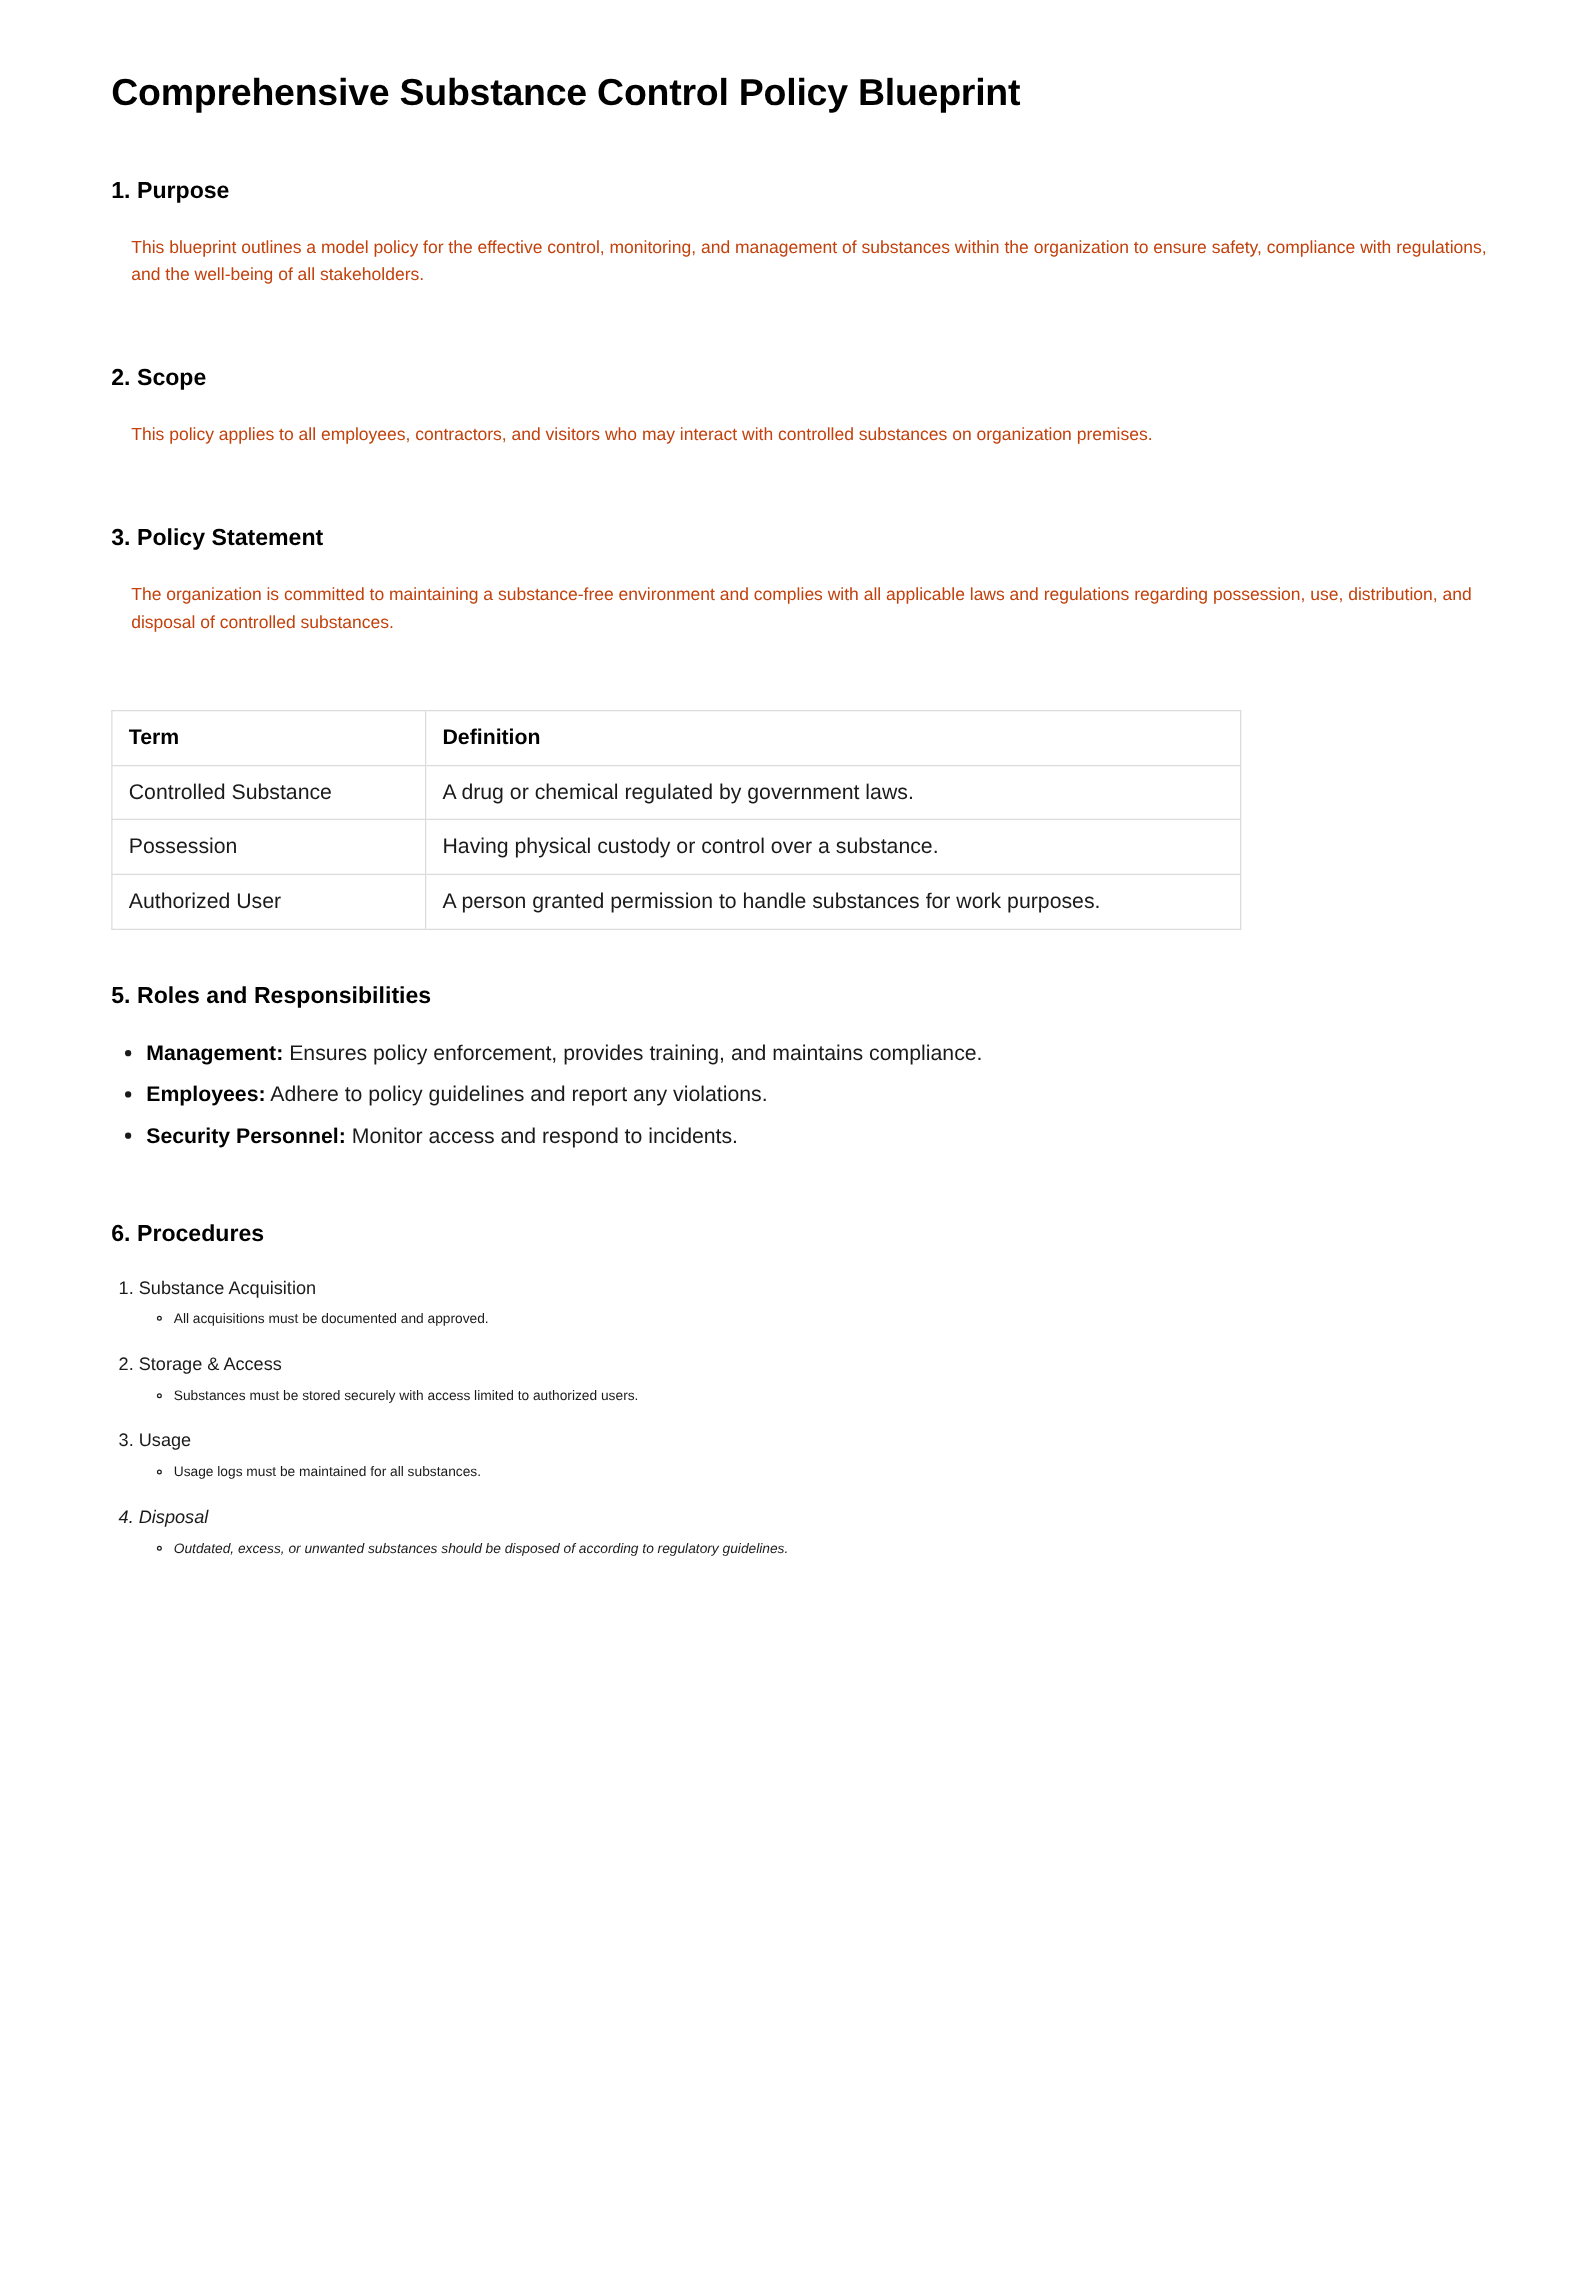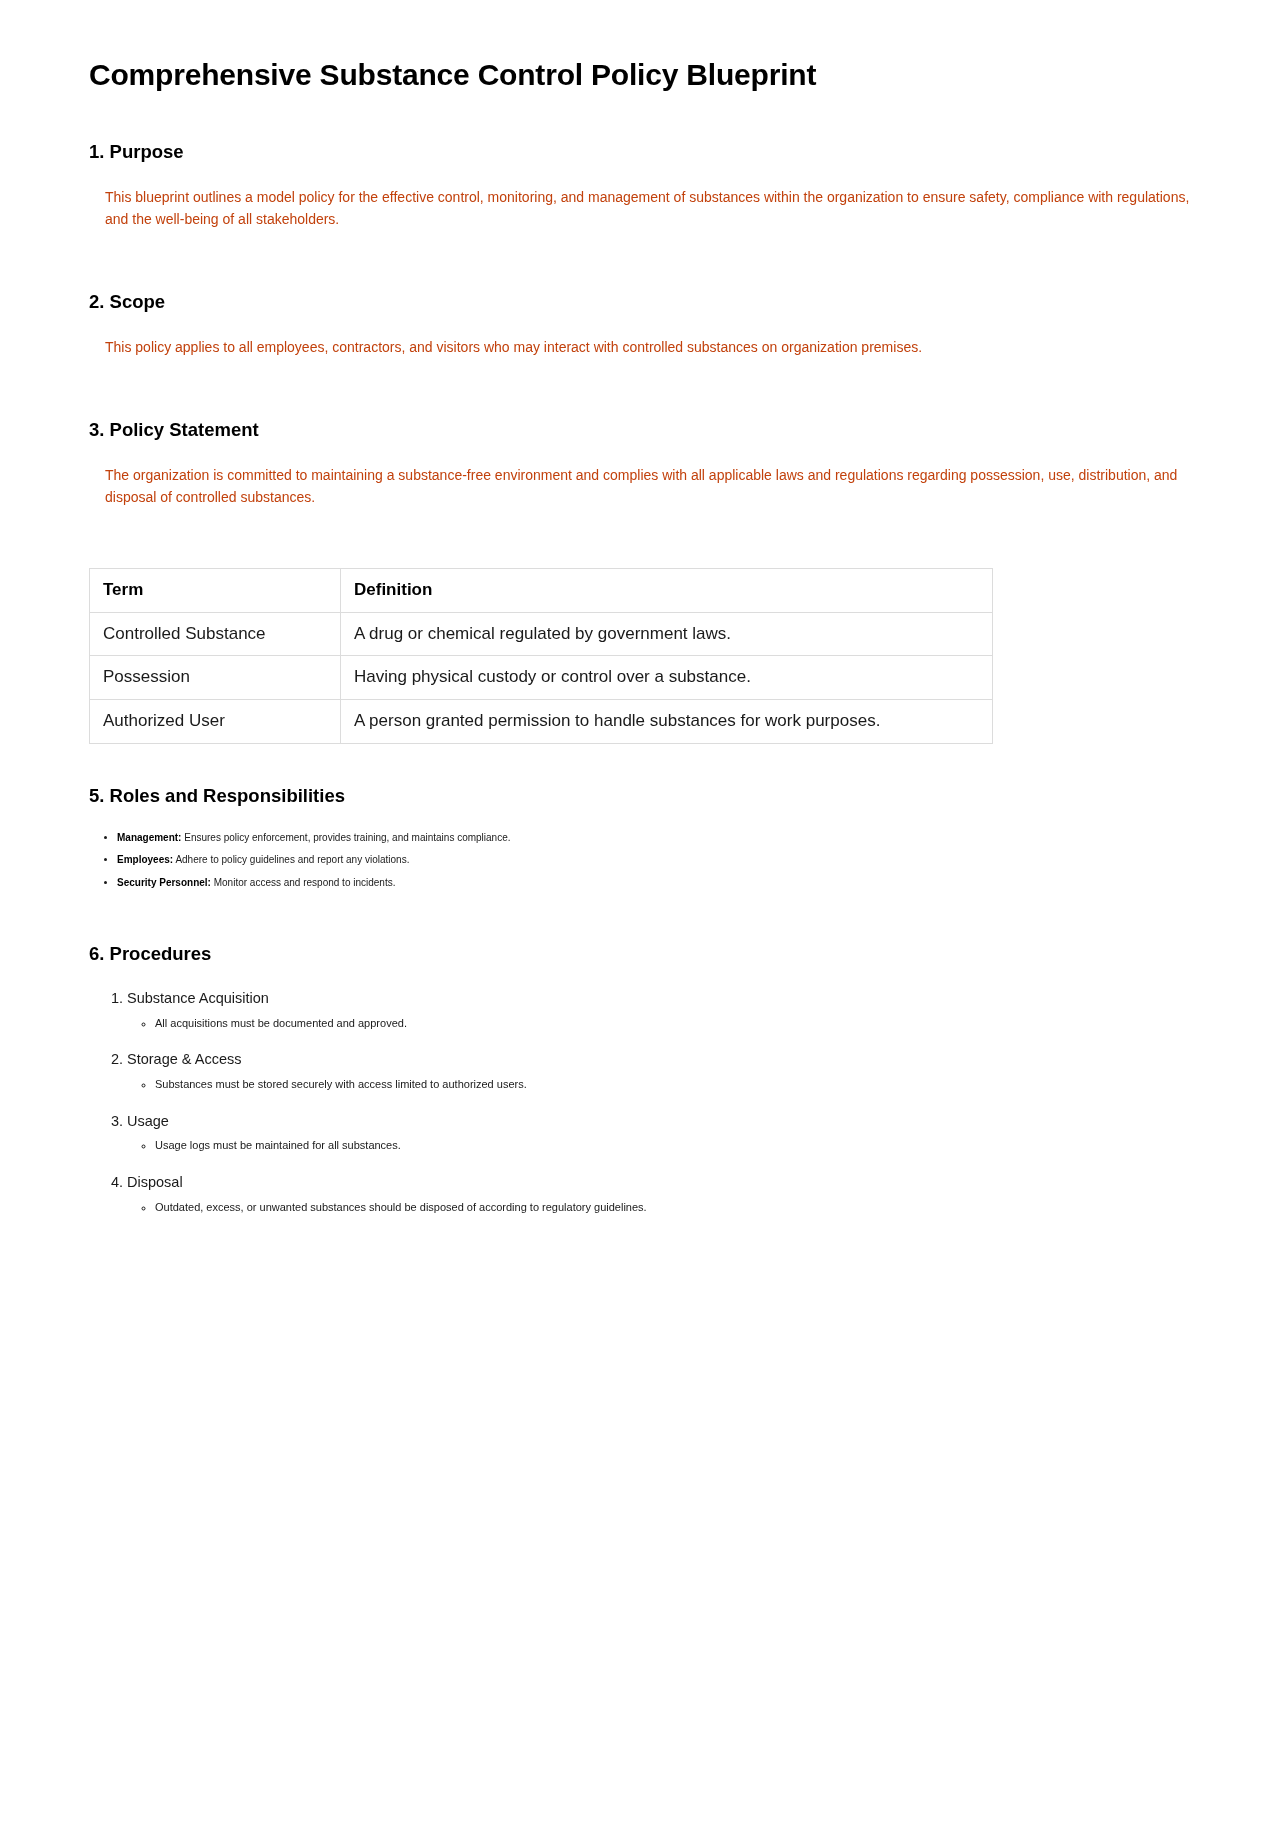--- a/index.html
+++ b/index.html
@@ -67,40 +67,40 @@
   }
   .def-table td { color: #1a1a1a; }
   .col-term { width: 224px; }
   
   ul.roles {
     margin: 0;
     padding-left: 28px;
     list-style-type: disc;
   }
   ul.roles li {
-    font-size: 10px;
+    font-size: 17px;
     line-height: 1.55;
     margin: 0 0 7px 0;
     color: #1a1a1a;
   }
   ul.roles li:last-child { margin-bottom: 12px; }
   ul.roles li b { color: #000000; }
   
   ol.procedures {
-    margin: 16px;
+    margin: 0;
     padding-left: 22px;
     list-style-type: decimal;
   }
   ol.procedures > li {
     font-size: 14.5px;
     line-height: 1.5;
     color: #1a1a1a;
     margin: 0 0 18px 0;
   }
-  ol.procedures > li:last-child { margin-bottom: 0; }
+  ol.procedures > li:last-child { margin-bottom: 0; font-style: italic; }
   ol.procedures ul {
     margin: 5px 0 0 0;
     padding-left: 28px;
     list-style-type: circle;
   }
   ol.procedures ul li {
     font-size: 11px;
     line-height: 1.5;
   }
 </style>

